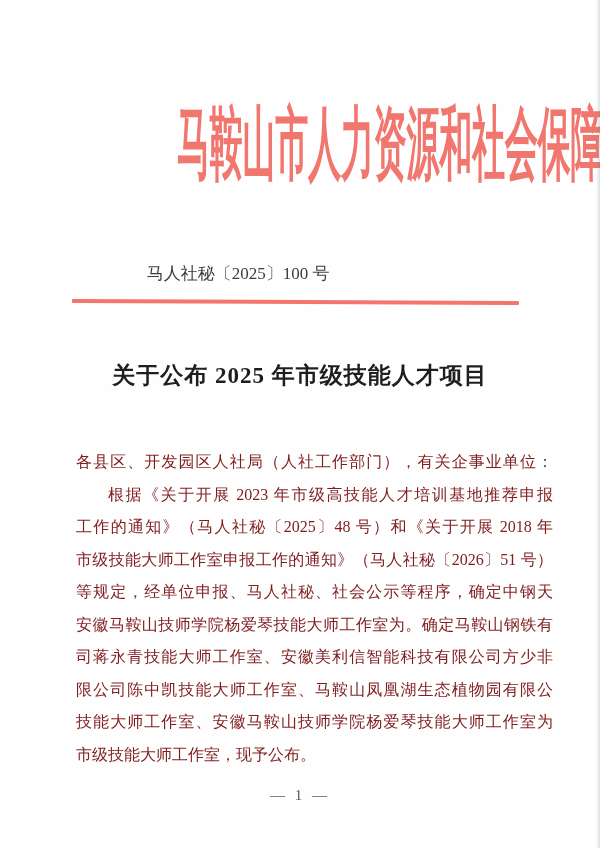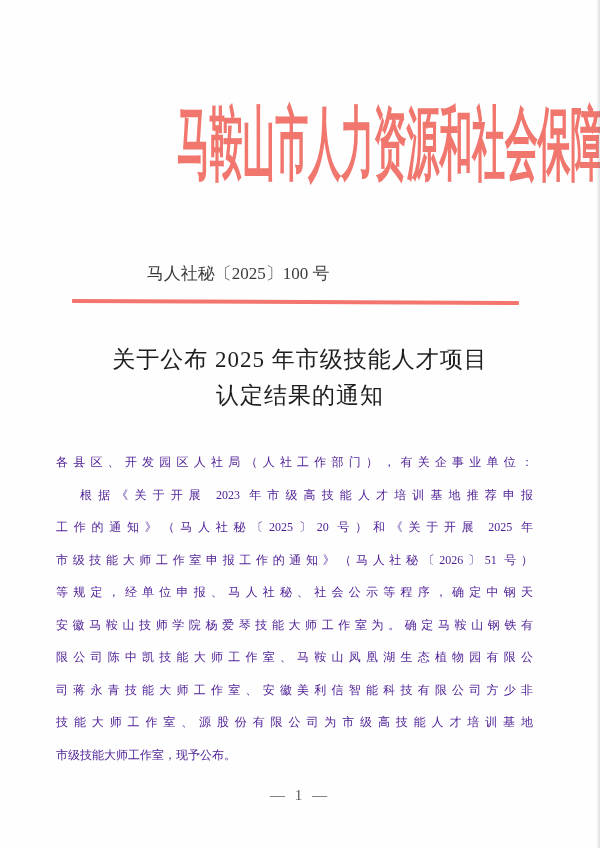--- a/index.html
+++ b/index.html
@@ -36,32 +36,32 @@
   .redline {
     position: absolute;
     top: 300px; left: 72px;
     width: 447px; height: 4px;
     background: #f4756d;
     border-radius: 1px;
     transform: rotate(0.25deg);
   }
   .title {
     position: absolute;
-    top: 342px; left: 0; width: 600px;
+    top: 358px; left: 0; width: 600px;
     text-align: center;
     font-size: 23px; line-height: 36px;
-    font-weight: 400;
+    font-weight: 700;
     color: #1e1e1e;
     letter-spacing: 1px;
   }
   .body-block {
     position: absolute;
-    top: 446px; left: 56px; width: 477px;
-    font-size: 12px; line-height: 32.5px;
-    color: #4c1d95;
+    top: 446px; left: 76px; width: 477px;
+    font-size: 16px; line-height: 32.5px;
+    color: #7f1d1d;
   }
   .bline {
     height: 32.5px;
     text-align: justify;
     text-align-last: justify;
     text-justify: inter-character;
   }
   .bline.indent { text-indent: 2em; }
   .bline.last { text-align-last: left; }
   .pagenum {
@@ -85,33 +85,32 @@
 <div class="page">
 
   <div class="agency">马鞍山市人力资源和社会保障局</div>
 
   <div class="docnum">马人社秘〔2025〕100 号</div>
 
   <div class="redline"></div>
 
   <div class="title">
     <div>关于公布 2025 年市级技能人才项目</div>
-    <div>认定结果的通知</div>
   </div>
 
   <div class="body-block">
     <div class="bline">各县区、开发园区人社局（人社工作部门），有关企事业单位：</div>
     <div class="bline indent">根据《关于开展 2023 年市级高技能人才培训基地推荐申报</div>
-    <div class="bline">工作的通知》（马人社秘〔2025〕20 号）和《关于开展 2025 年</div>
+    <div class="bline">工作的通知》（马人社秘〔2025〕48 号）和《关于开展 2018 年</div>
     <div class="bline">市级技能大师工作室申报工作的通知》（马人社秘〔2026〕51 号）</div>
     <div class="bline">等规定，经单位申报、马人社秘、社会公示等程序，确定中钢天</div>
     <div class="bline">安徽马鞍山技师学院杨爱琴技能大师工作室为。确定马鞍山钢铁有</div>
+    <div class="bline">司蒋永青技能大师工作室、安徽美利信智能科技有限公司方少非</div>
     <div class="bline">限公司陈中凯技能大师工作室、马鞍山凤凰湖生态植物园有限公</div>
-    <div class="bline">司蒋永青技能大师工作室、安徽美利信智能科技有限公司方少非</div>
-    <div class="bline">技能大师工作室、源股份有限公司为市级高技能人才培训基地</div>
+    <div class="bline">技能大师工作室、安徽马鞍山技师学院杨爱琴技能大师工作室为</div>
     <div class="bline last">市级技能大师工作室，现予公布。</div>
   </div>
 
   <div class="pagenum">— 1 —</div>
 
   <div class="scan-edge"></div>
 
 </div>
 
 </body></html>

